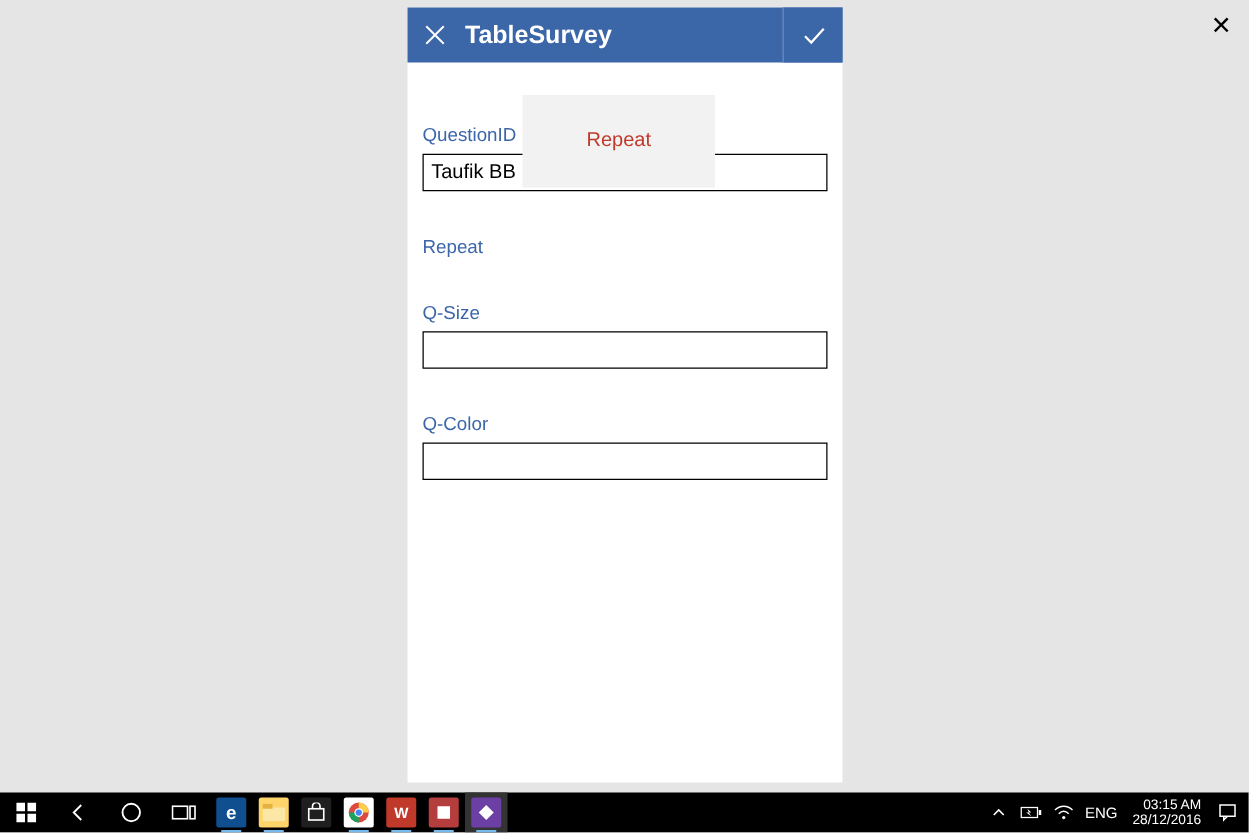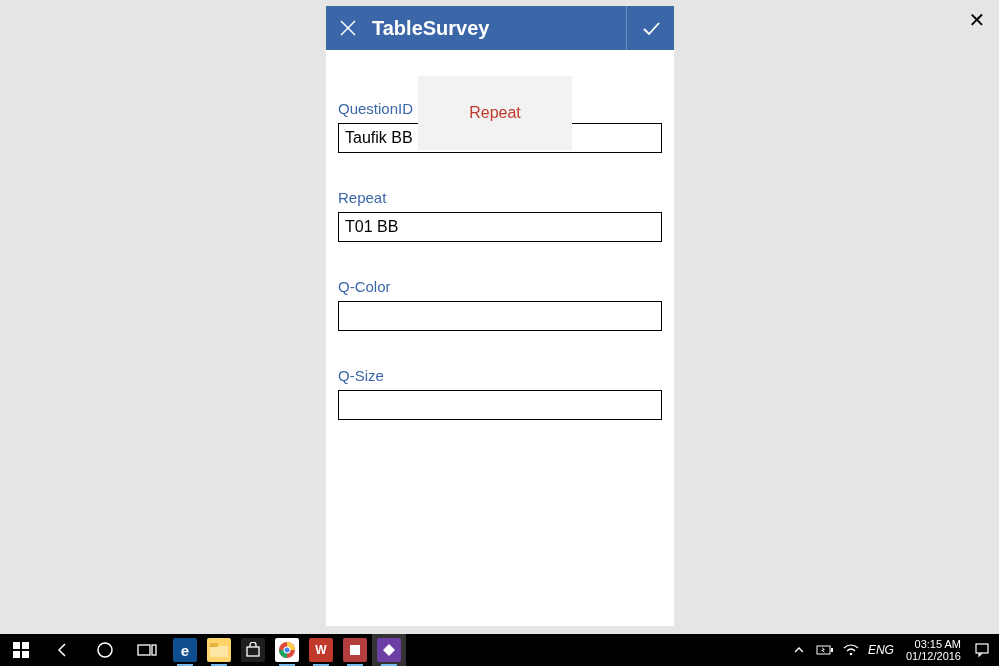--- a/index.html
+++ b/index.html
@@ -104,21 +104,20 @@
   .taskbar .spacer { flex:1; }
   .taskbar .tray {
     display:flex; align-items:center; gap:4px;
     padding-right:6px;
   }
   .tray-icon {
     width: 22px; height:32px;
     display:flex;align-items:center;justify-content:center;
     cursor:pointer;
     font-size:12px;
-    font-style:italic;
   }
   .clock {
     display:flex;flex-direction:column;align-items:flex-end;justify-content:center;
     line-height:1.1; font-size:11px;
     padding: 0 6px;
     cursor:pointer;
   }
   .app-icon {
     width: 24px; height:24px;
     display:flex;align-items:center;justify-content:center;
@@ -158,30 +157,29 @@
 
   <div class="form-body">
 
     <div class="field">
       <div class="field-label">QuestionID</div>
       <input class="field-input" value="Taufik BB" style="">
     </div>
 
     <div class="field">
       <div class="field-label">Repeat</div>
-      <input class="field-input" value="T01 BB" style="">
+    </div>
+
+    <div class="field">
+      <div class="field-label">Q-Size</div>
+      <input class="field-input" value="" style="">
     </div>
 
     <div class="field">
       <div class="field-label">Q-Color</div>
-      <input class="field-input" value="" style="">
-    </div>
-
-    <div class="field">
-      <div class="field-label">Q-Size</div>
       <input class="field-input" value="" style="">
     </div>
 
     <div class="tooltip-box">
       <span>Repeat</span>
     </div>
 
   </div>
 </div>
 
@@ -283,21 +281,21 @@
           <path d="M1 5 C5 1 11 1 15 5" fill="none" stroke="#fff" stroke-width="1.2"></path>
           <path d="M4 8 C6.5 5.5 9.5 5.5 12 8" fill="none" stroke="#fff" stroke-width="1.2"></path>
           <circle cx="8" cy="11" r="1.3" fill="#fff"></circle>
         </svg>
     </div>
     <div class="tray-icon" style="width:30px;">
       <span>ENG</span>
     </div>
     <div class="clock">
       <span>03:15 AM</span>
-      <span>01/12/2016</span>
+      <span>28/12/2016</span>
     </div>
     <div class="tray-icon">
       <svg width="16" height="16" viewBox="0 0 16 16">
           <rect x="2" y="2" width="12" height="9" fill="none" stroke="#fff" stroke-width="1.2"></rect>
           <polyline points="5,11 5,14 8,11" fill="none" stroke="#fff" stroke-width="1.2"></polyline>
         </svg>
     </div>
   </div>
 </div>
 

